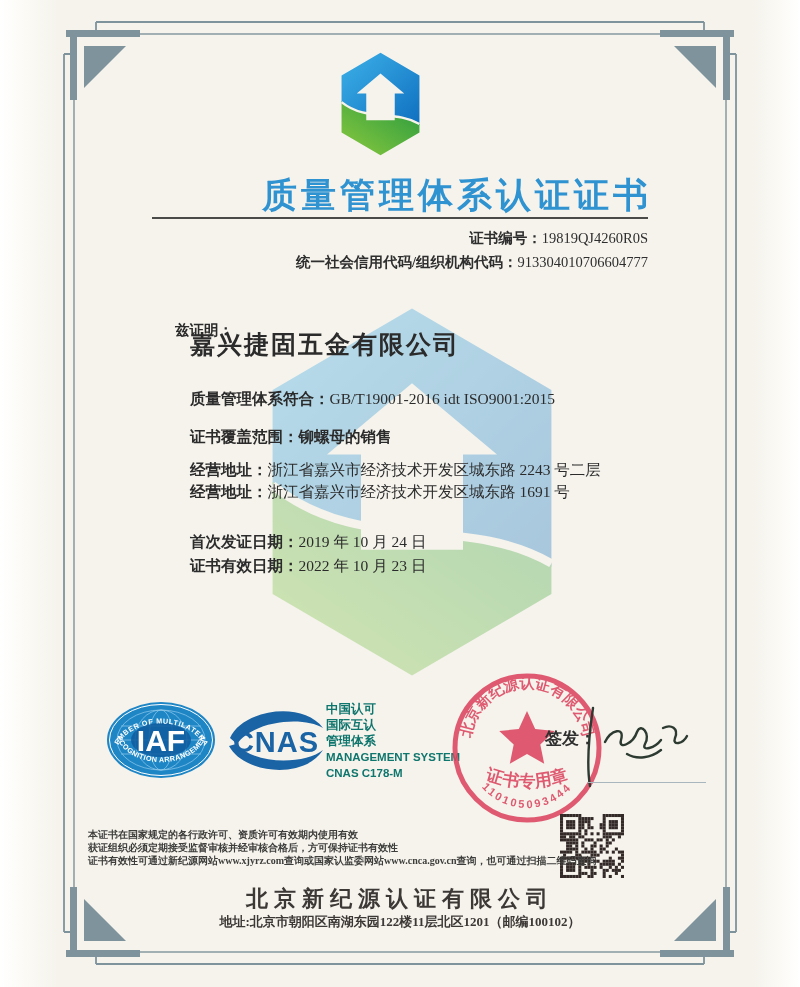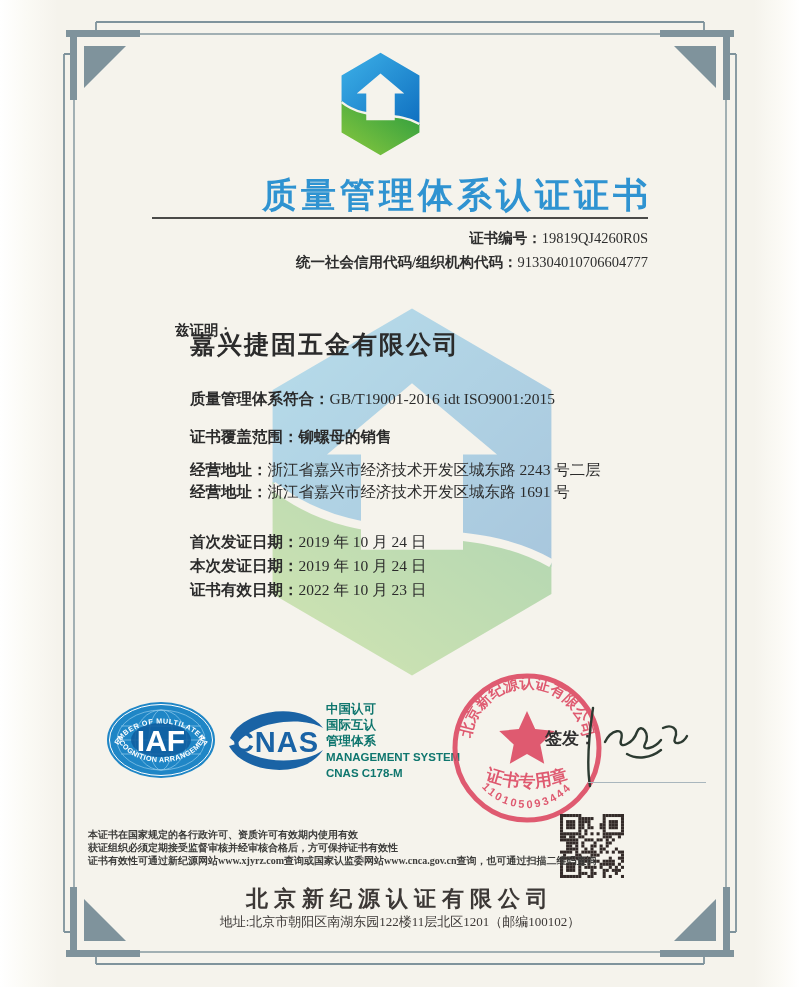--- a/index.html
+++ b/index.html
@@ -30,21 +30,21 @@
   .bodyrow .valb{font-weight:700;}
   .dates{left:190px;top:530px;font-size:15.5px;line-height:24px;white-space:nowrap;}
   .dates .lab{font-weight:600;}
   .acc-text{left:326px;top:701px;line-height:16px;white-space:nowrap;color:#0f766e;}
   .acc-cjk{font-size:12.5px;font-weight:700;}
   .acc-lat{font-size:11.5px;font-weight:700;font-family:"Liberation Sans","DejaVu Sans",sans-serif;}
   .sign-label{left:545px;top:727px;font-size:17px;font-weight:700;color:#2f2f2f;}
   .sign-line{left:588px;top:782px;width:118px;height:1px;background:#a9b6bd;}
   .notes{left:88px;top:828px;font-size:10px;font-weight:700;line-height:13px;color:#3d3d3b;white-space:nowrap;}
   .footer-co{left:0;top:884px;width:800px;text-align:center;font-size:22px;font-weight:700;letter-spacing:6px;color:#3c3836;}
-  .footer-addr{left:0;top:913px;width:800px;text-align:center;font-size:13px;font-weight:400;color:#3c3836;}
+  .footer-addr{left:0;top:913px;width:800px;text-align:center;font-size:13px;font-weight:700;color:#3c3836;}
 </style>
 </head>
 <body>
 
 <div class="page">
 
   <svg width="0" height="0" style="position:absolute" aria-hidden="true">
     <defs>
       <linearGradient id="gBlue" x1="0" y1="0" x2="1" y2="1">
         <stop offset="0" stop-color="#3db1e8"></stop>
@@ -125,21 +125,20 @@
   </div>
   <div class="abs bodyrow" style="top:460px">
     <span class="lab">经营地址：</span><span class="val">浙江省嘉兴市经济技术开发区城东路 2243 号二层</span>
   </div>
   <div class="abs bodyrow" style="top:482px">
     <span class="lab">经营地址：</span><span class="val">浙江省嘉兴市经济技术开发区城东路 1691 号</span>
   </div>
 
   <div class="abs dates">
     <div><span class="lab">首次发证日期：</span><span>2019 年 10 月 24 日</span></div>
-    <div><span class="lab">本次发证日期：</span><span>2019 年 10 月 24 日</span></div>
     <div><span class="lab">证书有效日期：</span><span>2022 年 10 月 23 日</span></div>
   </div>
 
   <svg class="abs" style="left:104px;top:700px" width="114" height="80" viewBox="0 0 114 80">
     <ellipse cx="57" cy="40" rx="54" ry="38" fill="#1f86c6"></ellipse>
     <ellipse cx="57" cy="40" rx="51.5" ry="35.5" fill="none" stroke="#ffffff" stroke-width="1"></ellipse>
     <g stroke="#9fd2ef" stroke-width="0.7" fill="none" opacity="0.9">
       <ellipse cx="57" cy="40" rx="44" ry="30"></ellipse>
       <ellipse cx="57" cy="40" rx="26" ry="30"></ellipse>
       <ellipse cx="57" cy="40" rx="12" ry="30"></ellipse>

